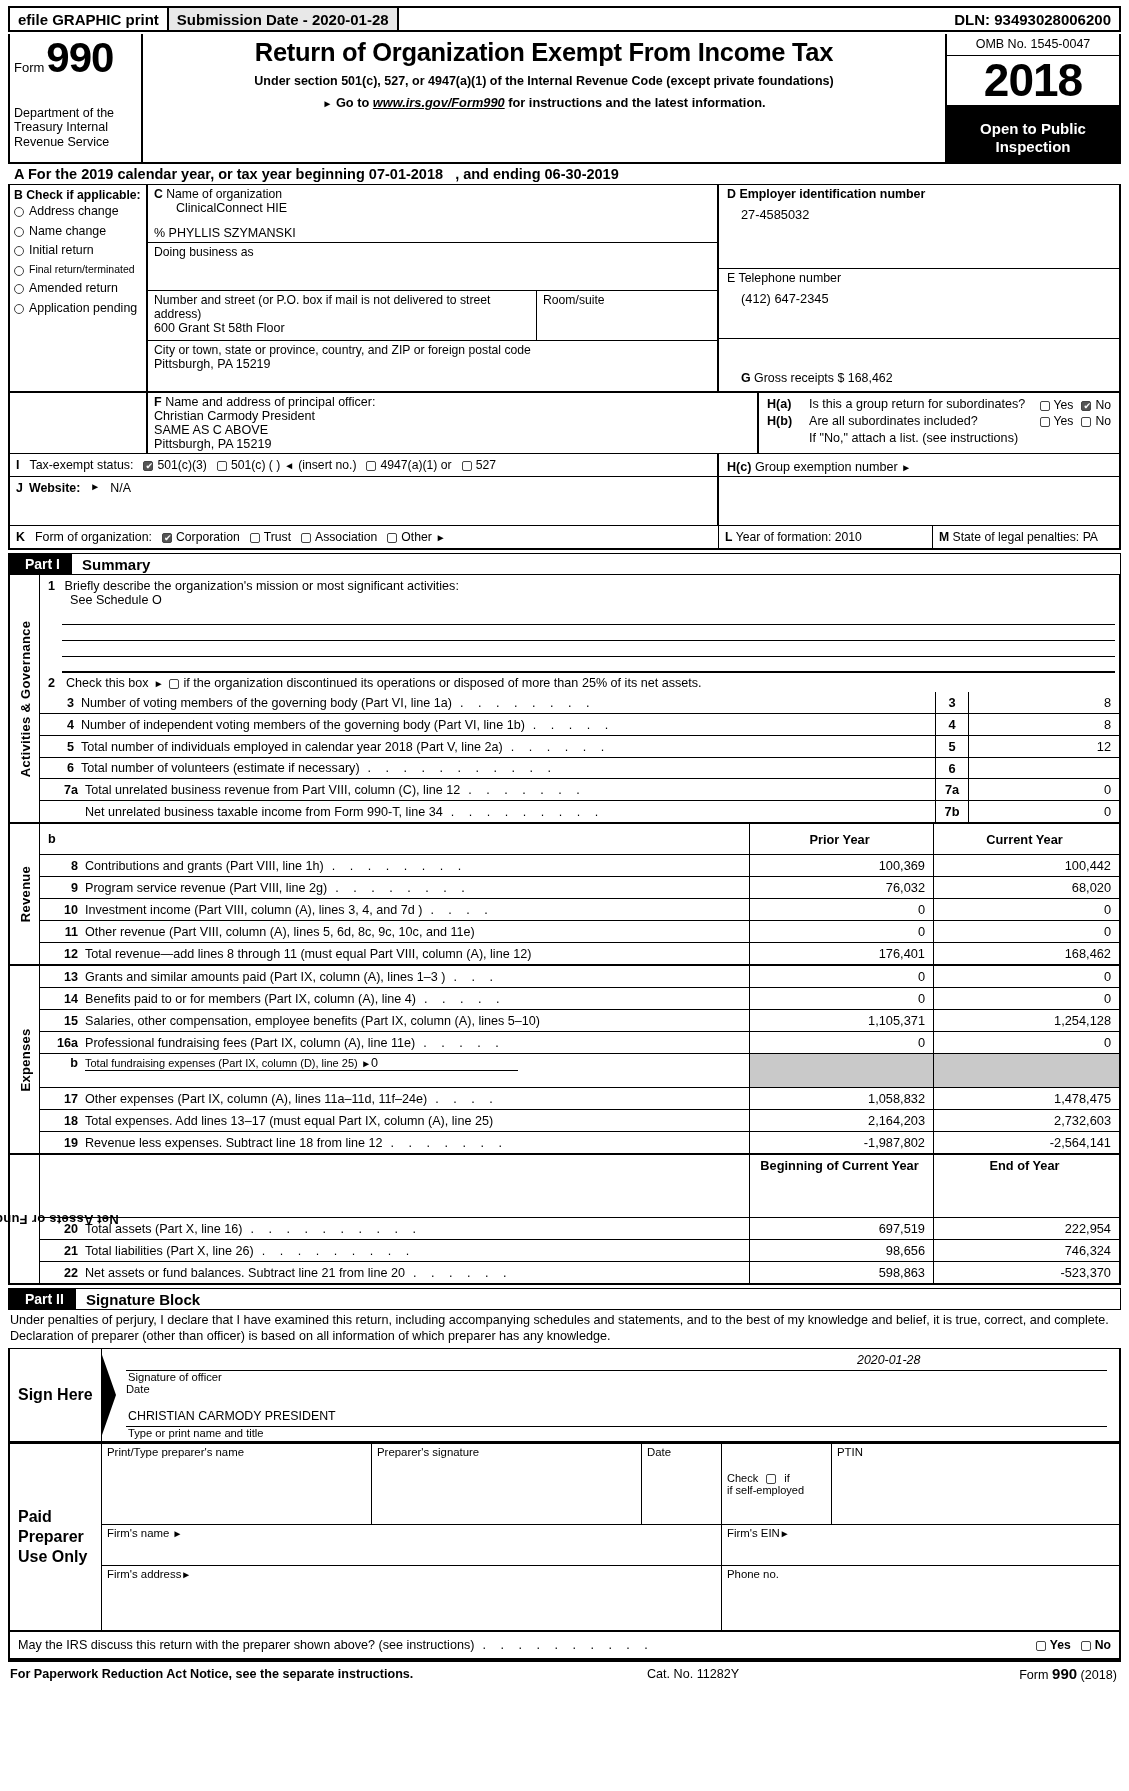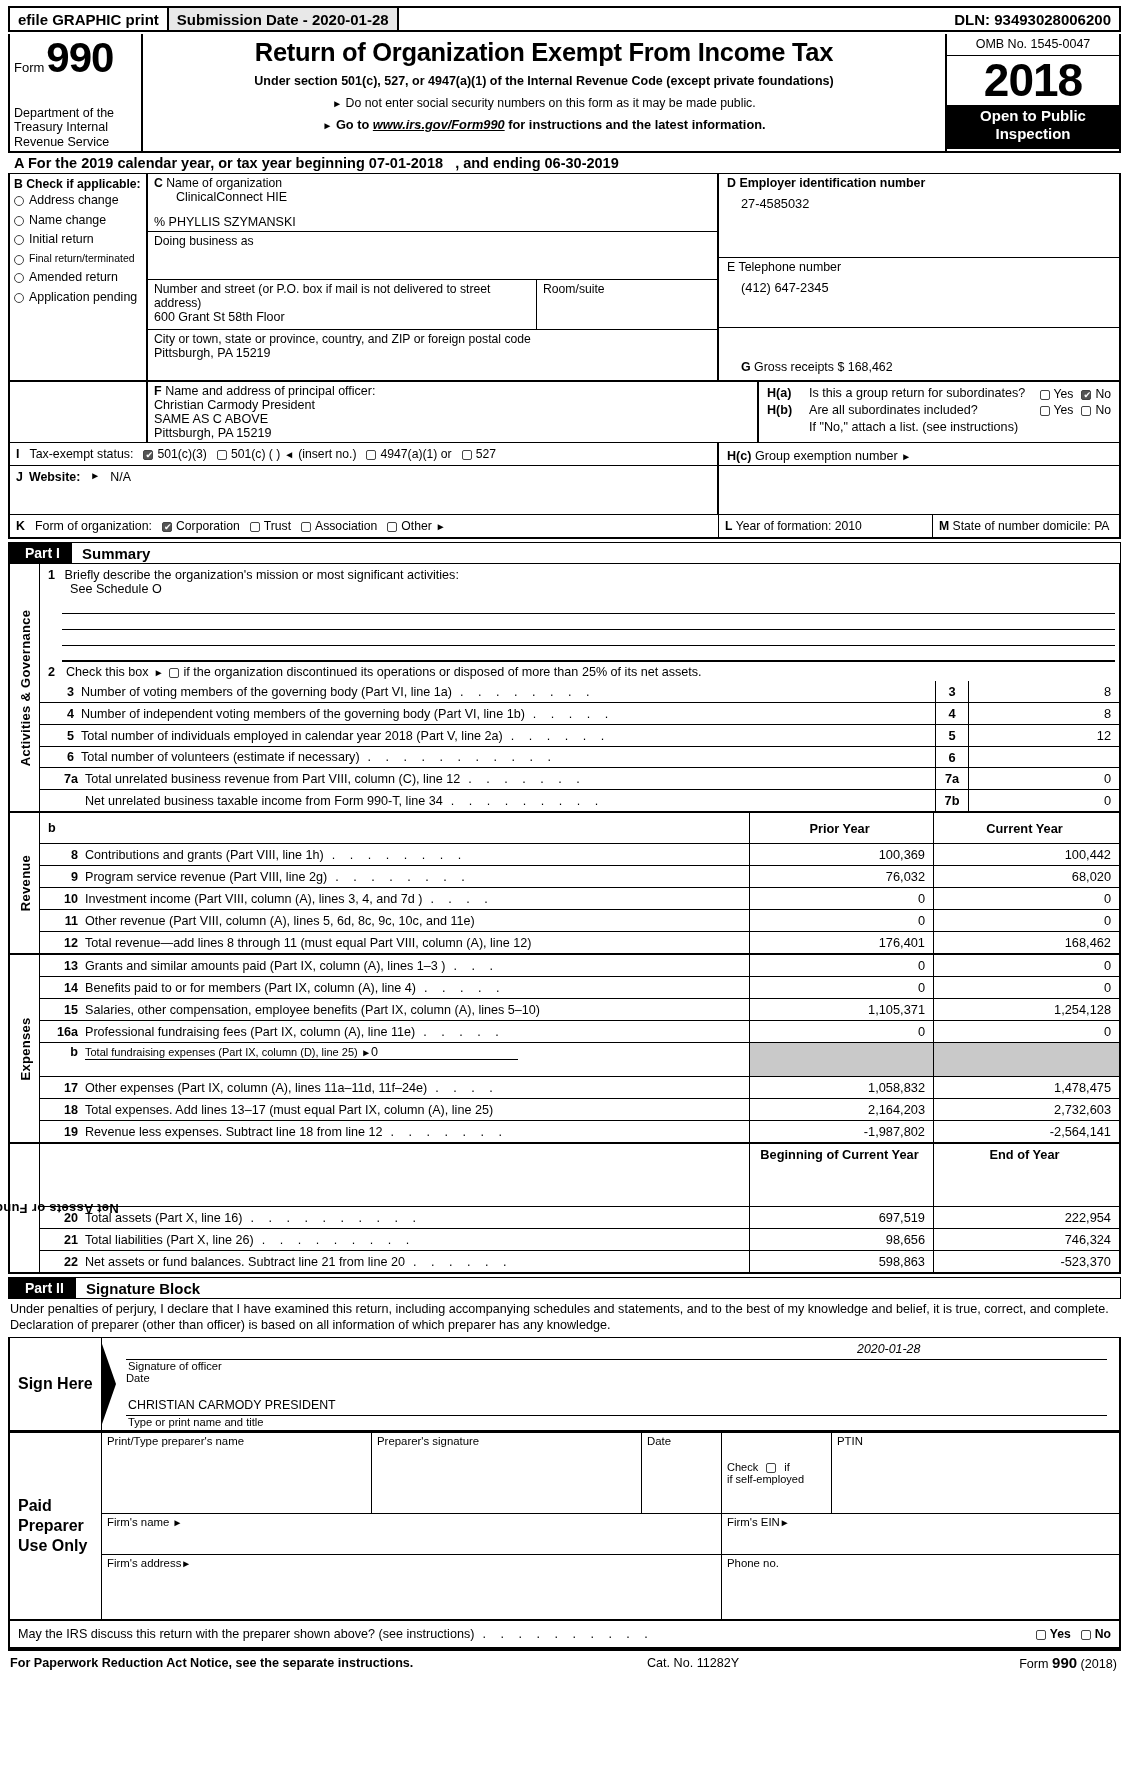--- a/index.html
+++ b/index.html
@@ -30,21 +30,21 @@
   .mh-dept { font-size:12.5px; line-height:1.15; margin-top:28px; }
   .mh-center { flex:1; border-right:2px solid #000; text-align:center; padding:4px 6px 6px 6px; }
   .mh-title { font-size:25.5px; font-weight:bold; letter-spacing:-0.3px; line-height:1.1; }
   .mh-sub1 { font-size:12.5px; font-weight:bold; margin-top:8px; }
   .mh-sub2 { font-size:12.3px; margin-top:8px; }
   .mh-sub3 { font-size:12.8px; font-weight:bold; margin-top:7px; }
   .mh-sub3 a, .linkish { text-decoration:underline; font-style:italic; color:#000; }
   .mh-right { width:172px; text-align:center; }
   .mh-omb { font-size:12.5px; padding:3px 2px 4px 2px; border-bottom:1.5px solid #000; }
   .mh-year { font-size:46px; font-weight:bold; line-height:1.0; padding:1px 0 2px 0; letter-spacing:-1px; border-bottom:1.5px solid #000; }
-  .mh-open { background:#000; color:#fff; font-weight:bold; font-size:15px; line-height:1.2; padding:1px 2px 6px 2px; }
+  .mh-open { background:#000; color:#fff; font-weight:bold; font-size:15px; line-height:1.2; padding:14px 2px 6px 2px; }
 
   
   .lineA { border-top:2px solid #000; border-bottom:1.5px solid #000; font-weight:bold; font-size:14.5px; padding:2px 4px 2px 6px; position:relative; }
   .lineA .alab { font-weight:bold; }
 
   
   .hdr { display:flex; border-left:2px solid #000; border-right:2px solid #000; }
   .col-b { width:138px; border-right:2px solid #000; padding:3px 4px 0 4px; }
   .col-b .btitle { font-weight:bold; font-size:12.2px; margin-bottom:3px; }
   .chk-row { display:flex; align-items:flex-start; gap:5px; margin-bottom:6px; font-size:12.4px; line-height:1.1; }
@@ -197,24 +197,20 @@
     <div class="mh-left">
       <div class="mh-form">
         <span class="lbl">Form</span>
         <span class="num">990</span>
       </div>
       <div class="mh-dept">Department of the Treasury Internal Revenue Service</div>
     </div>
     <div class="mh-center">
       <div class="mh-title">Return of Organization Exempt From Income Tax</div>
       <div class="mh-sub1">Under section 501(c), 527, or 4947(a)(1) of the Internal Revenue Code (except private foundations)</div>
-      <div class="mh-sub2">
-        <span class="arrow">►</span>
-        <span>Do not enter social security numbers on this form as it may be made public.</span>
-      </div>
       <div class="mh-sub3">
         <span class="arrow">►</span>
         <span>Go to</span>
         <span class="linkish">www.irs.gov/Form990</span>
         <span>for instructions and the latest information.</span>
       </div>
     </div>
     <div class="mh-right">
       <div class="mh-omb">OMB No. 1545-0047</div>
       <div class="mh-year">2018</div>
@@ -426,21 +422,21 @@
           <span class="arrow">►</span>
         </span>
     </div>
     <div class="l">
       <b>L</b>
       <span>Year of formation:</span>
       <span>2010</span>
     </div>
     <div class="m">
       <b>M</b>
-      <span>State of number domicile:</span>
+      <span>State of legal penalties:</span>
       <span>PA</span>
     </div>
   </div>
 
   <div class="partbar">
     <div class="pb-tag">Part I</div>
     <div class="pb-title">Summary</div>
   </div>
 
   <div class="pi">

